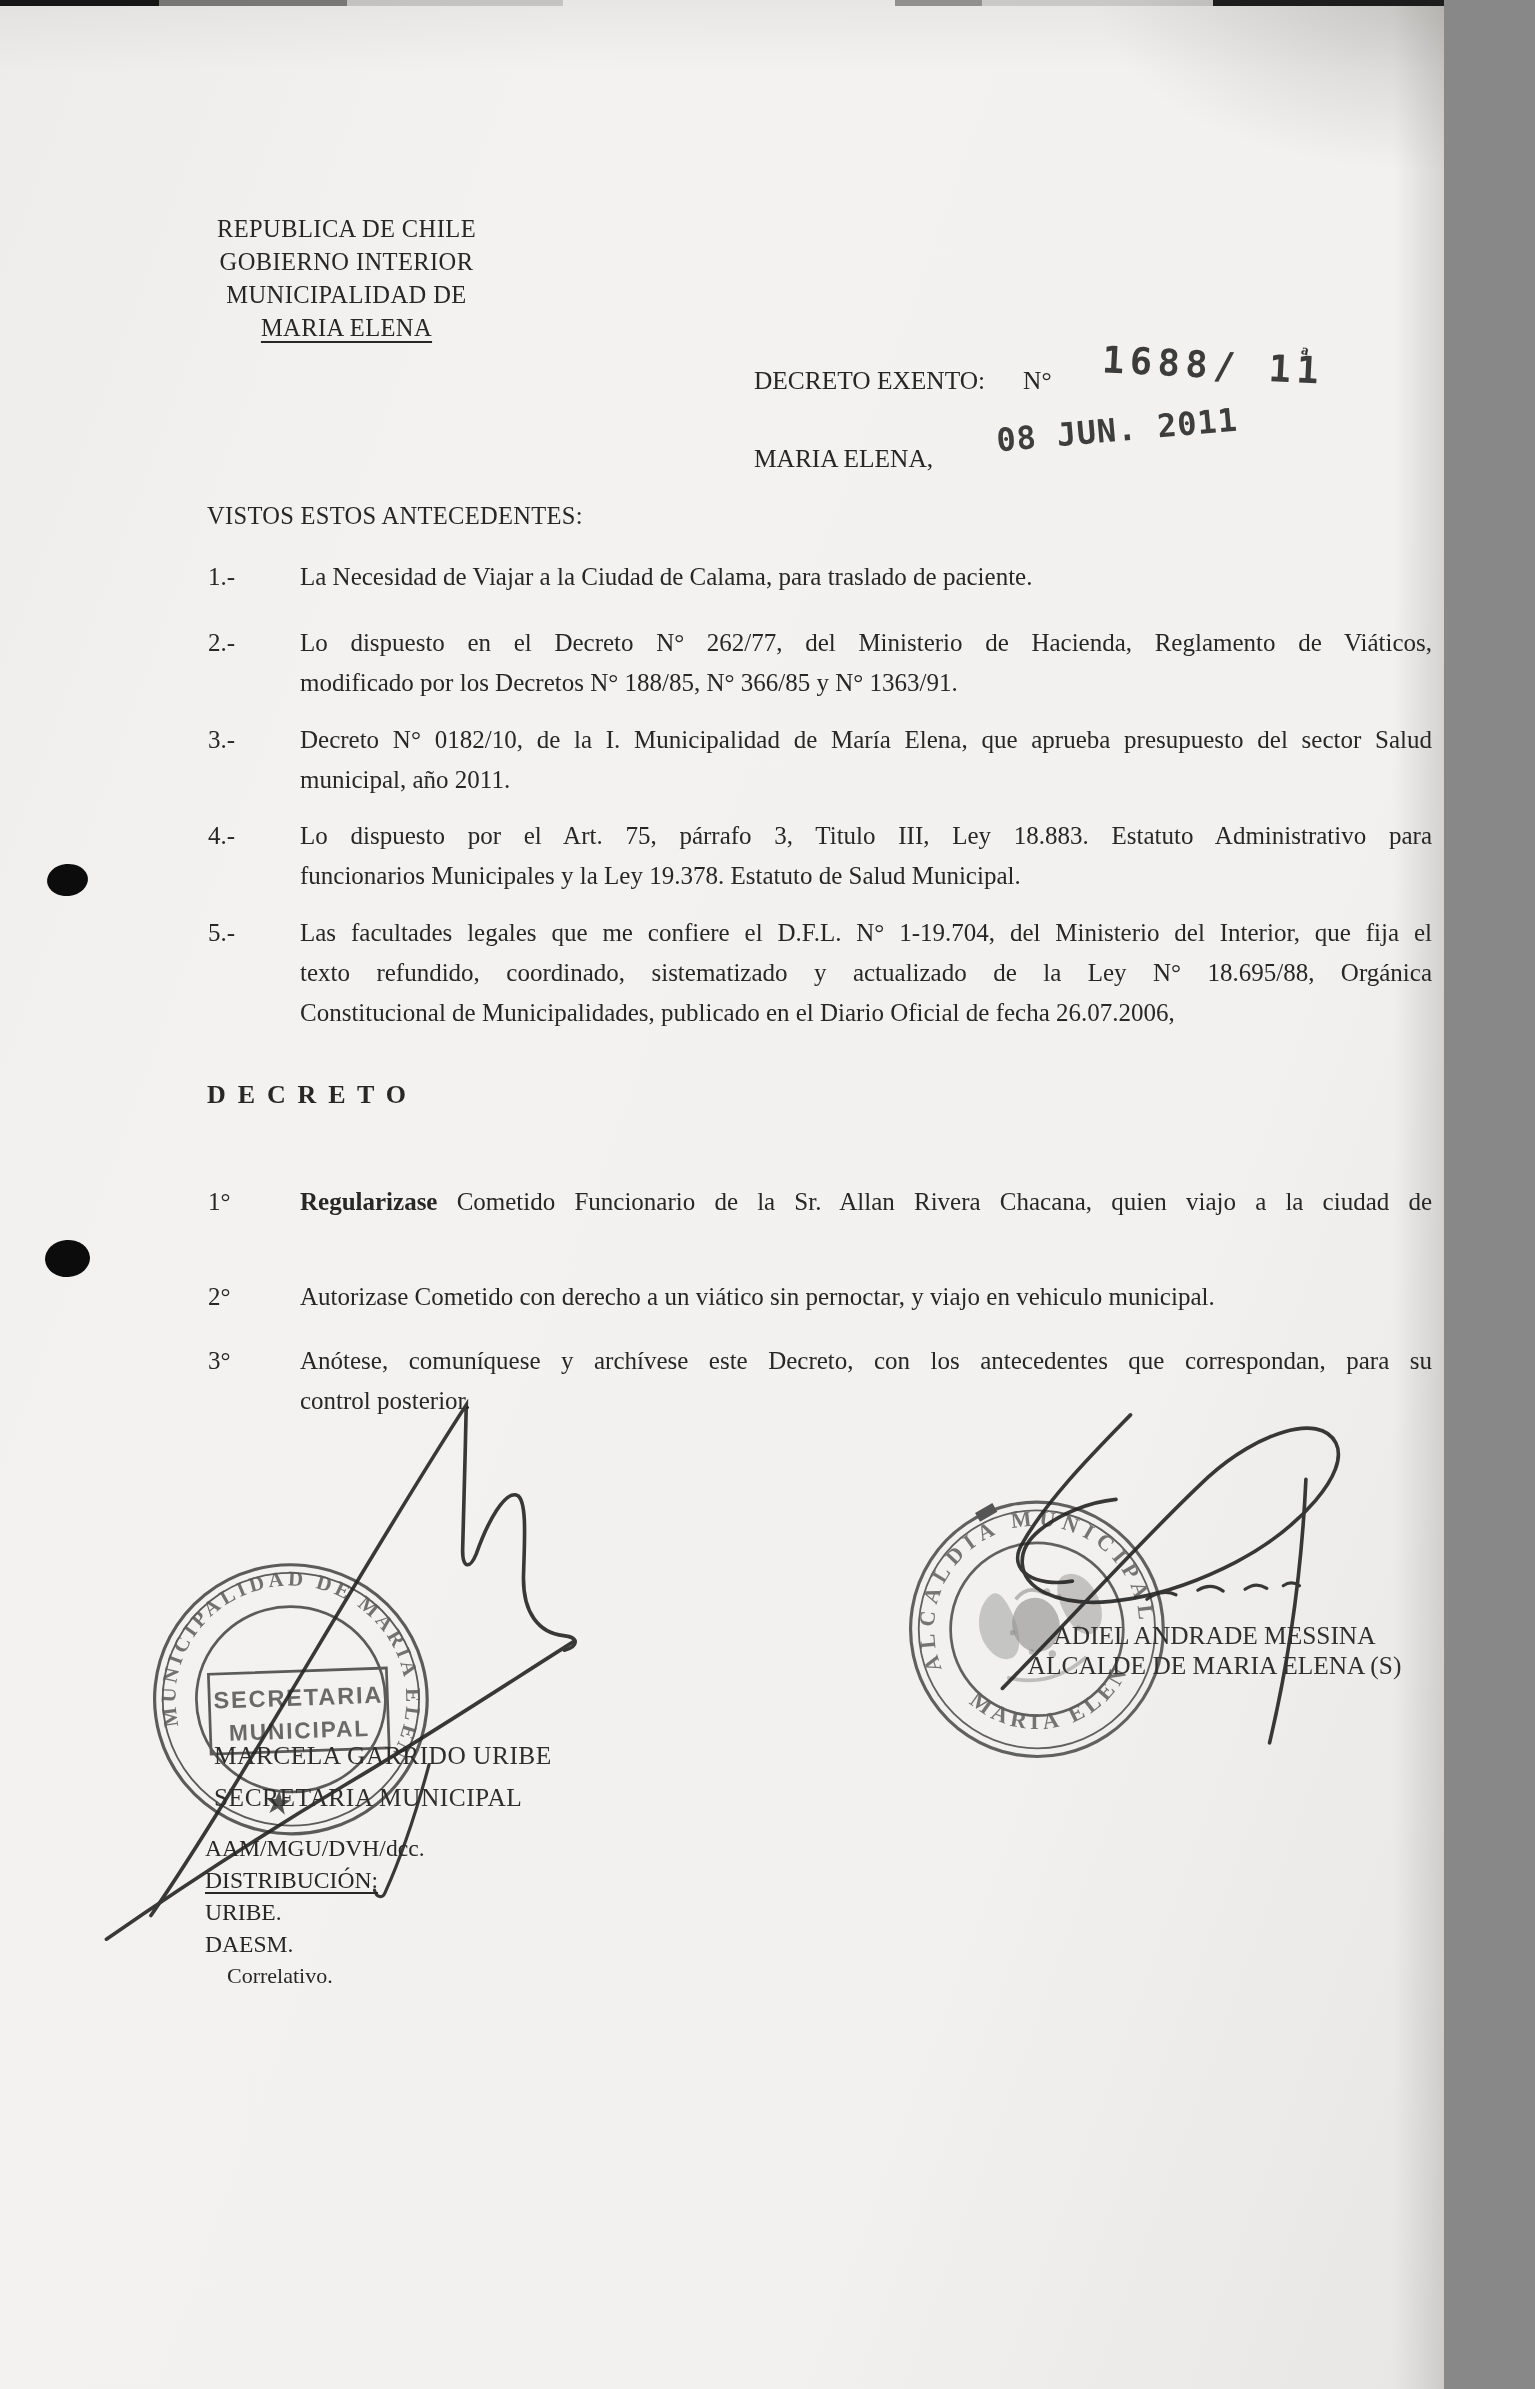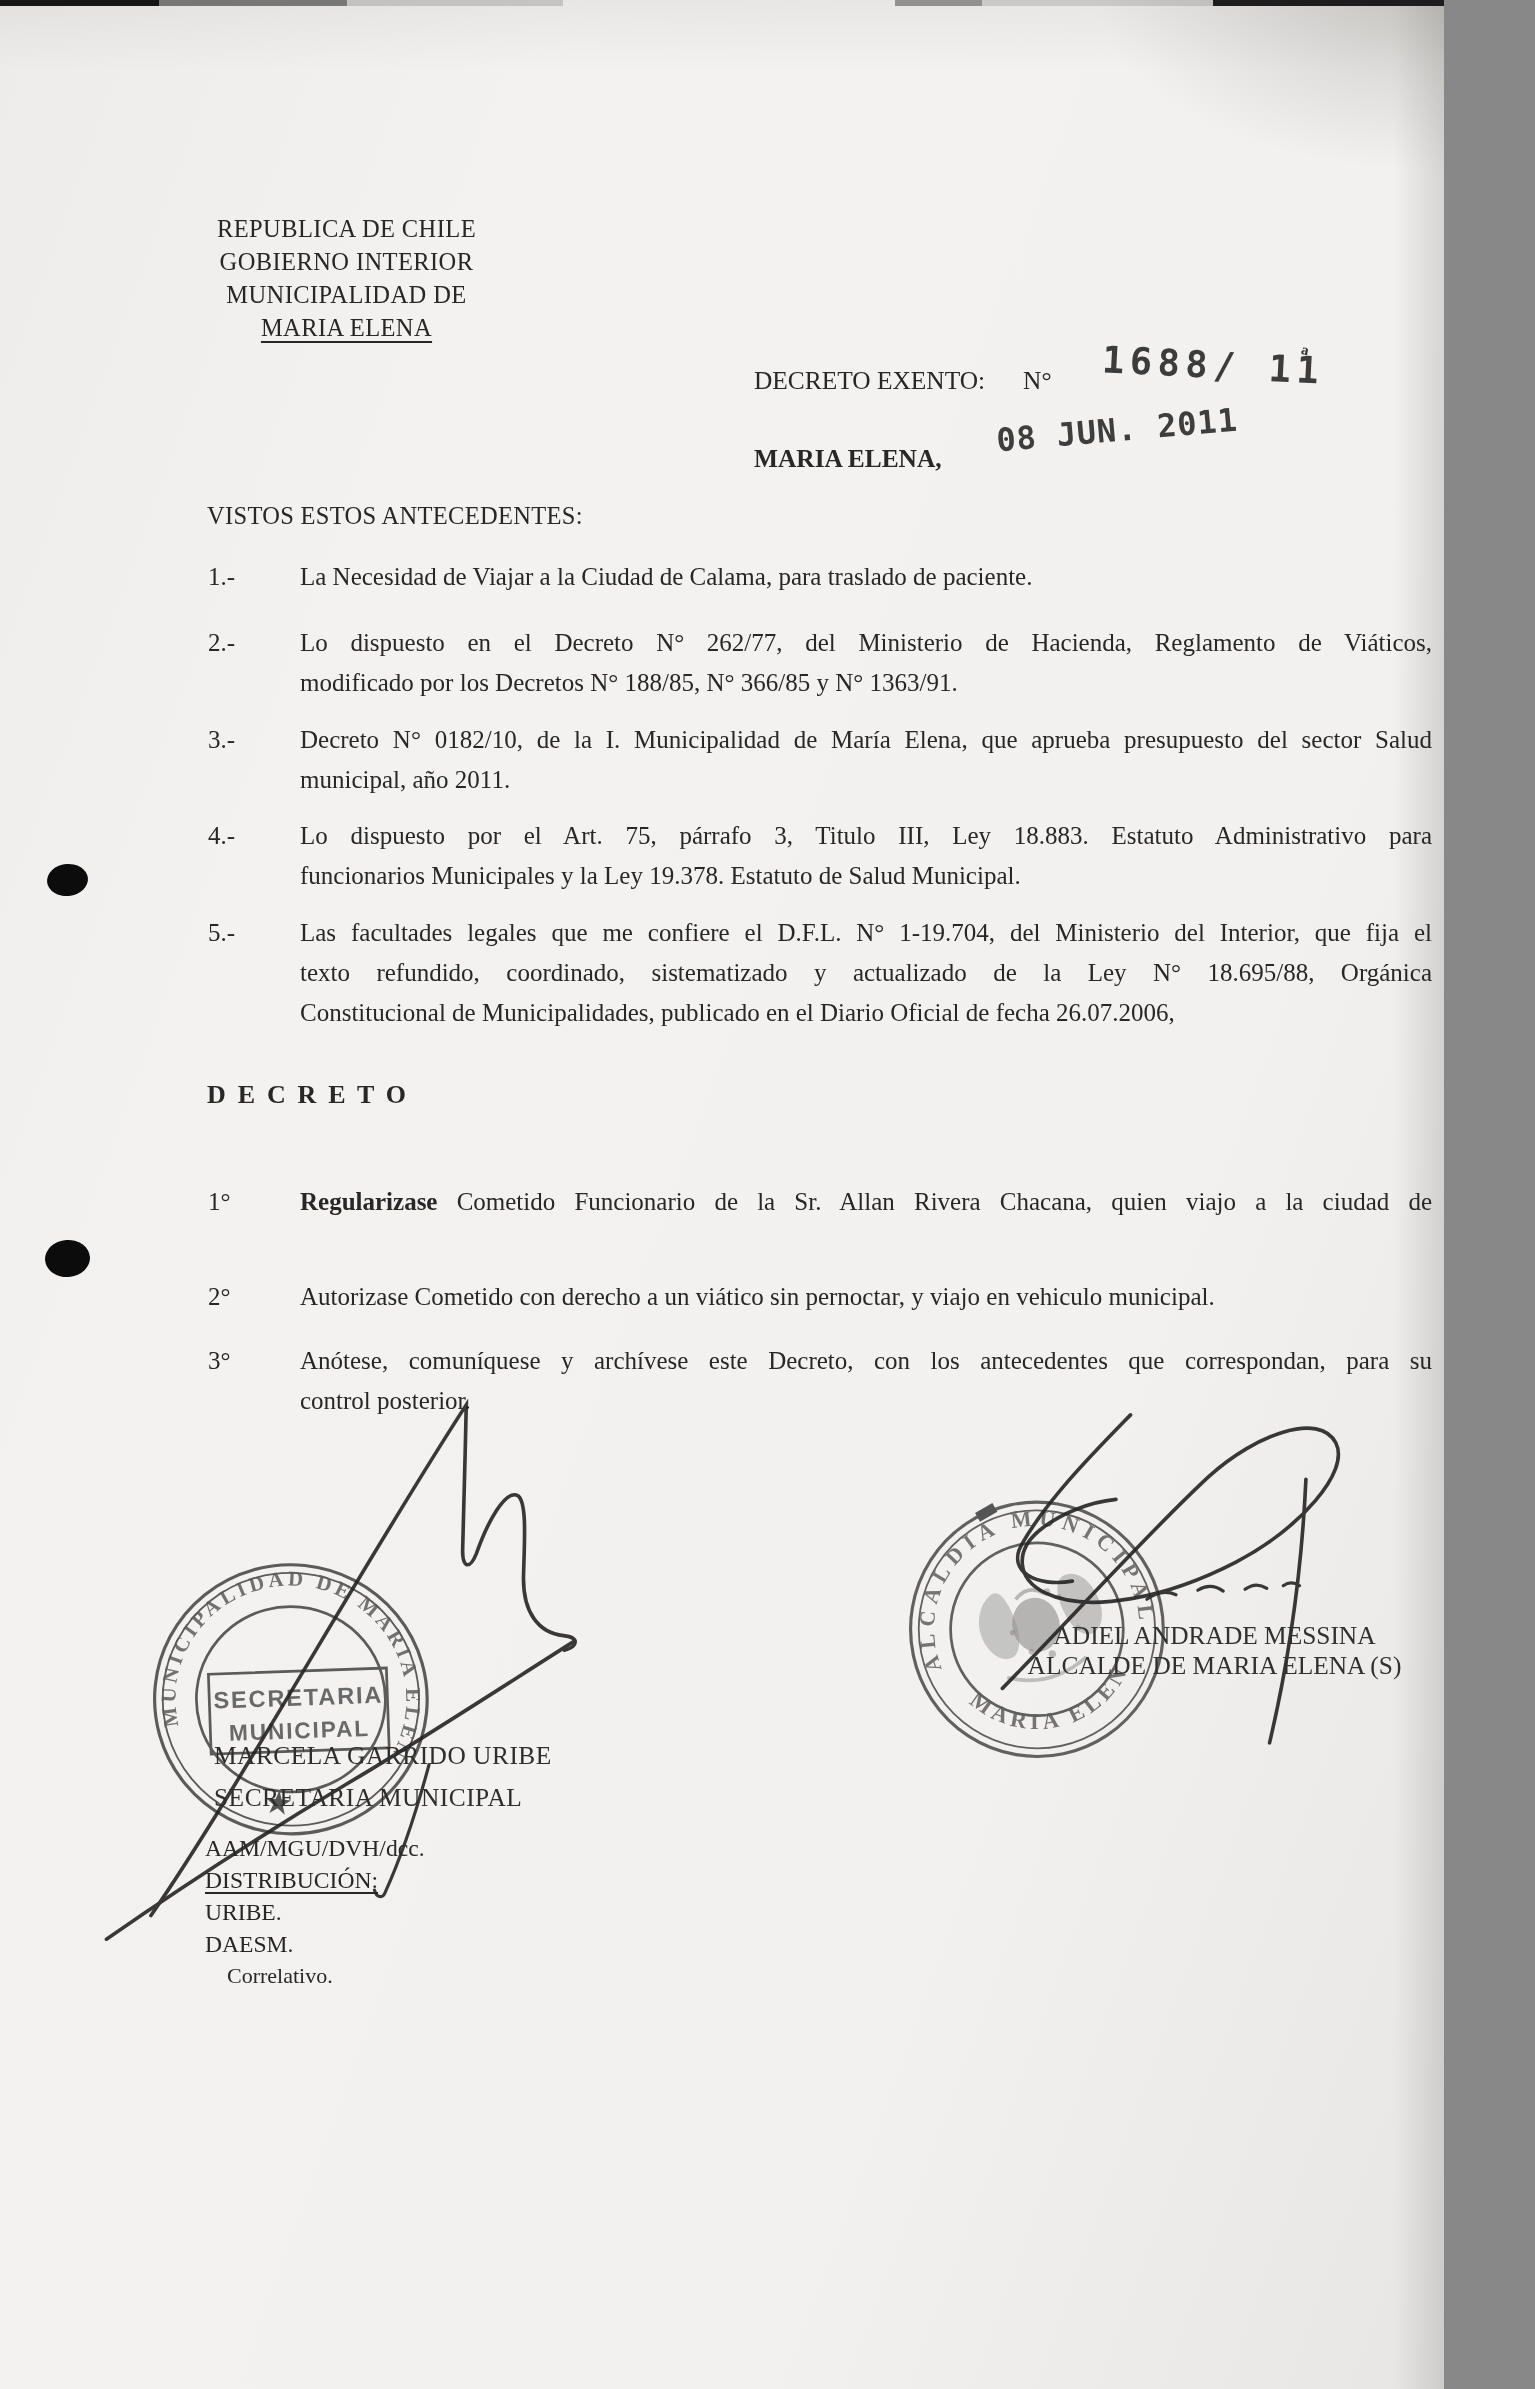--- a/index.html
+++ b/index.html
@@ -15,21 +15,21 @@
   .punch{position:absolute;background:#0c0c0c;border-radius:50%;}
   .p1{left:47px;top:864px;width:41px;height:32px;transform:rotate(-6deg);}
   .p2{left:45px;top:1240px;width:45px;height:37px;transform:rotate(-4deg);}
   .p2::after{content:"";position:absolute;left:9px;top:37px;width:2.7px;height:53px;
     background:linear-gradient(#8a8a88,#cscbc9,#d5d4d2);opacity:.5;transform:rotate(22deg);}
   .header{position:absolute;left:194px;top:212px;width:305px;text-align:center;
     font-size:24.5px;line-height:33px;letter-spacing:0.4px;}
   .u{text-decoration:underline;text-underline-offset:4.5px;}
   .dline{position:absolute;left:754px;top:366px;font-size:25.4px;}
   .dline .nro{margin-left:38px;}
-  .place{position:absolute;left:754px;top:444px;font-size:25.4px;font-weight:bold;}
+  .place{position:absolute;left:754px;top:444px;font-size:25.4px;}
   .stampnum{position:absolute;left:1102px;top:344px;font-family:"DejaVu Sans Mono",monospace;
     font-weight:bold;font-size:37px;letter-spacing:5.5px;color:#3c3c3c;transform:rotate(3deg);}
   .stampsuffix{position:absolute;left:1300px;top:342px;font-size:24.5px;font-weight:bold;
     color:#333;transform:rotate(14deg);}
   .stampdate{position:absolute;left:996px;top:411px;font-family:"DejaVu Sans Mono",monospace;
     font-weight:bold;font-size:32px;letter-spacing:0.9px;color:#3e3e3e;transform:rotate(-5deg);}
   .vheading{position:absolute;left:207px;top:502px;font-size:24.5px;letter-spacing:0.3px;font-family:Liberation Serif, serif;}
   .item{position:absolute;left:208px;width:1227px;font-size:25px;line-height:40px;}
   .item .num{position:absolute;left:0;top:0;}
   .item .body{margin-left:92px;width:1132px;}

